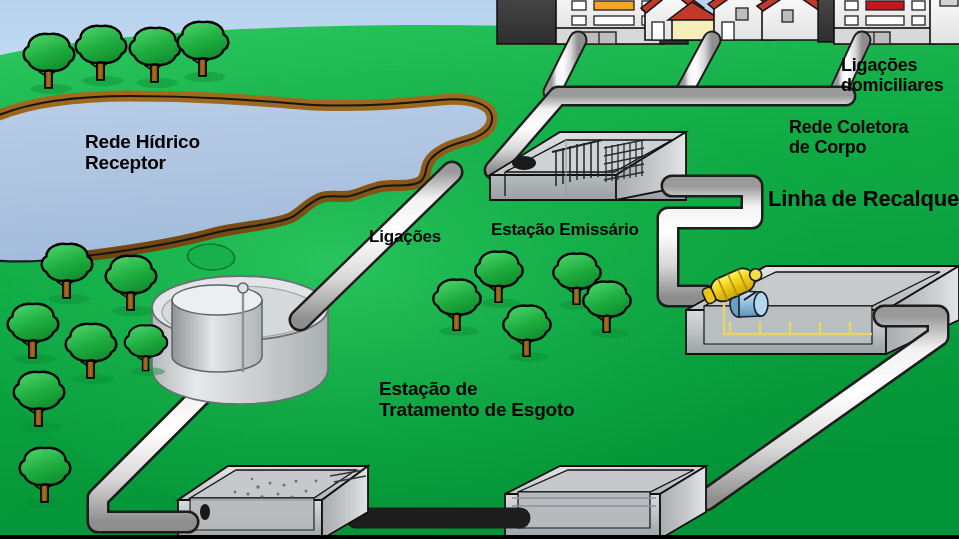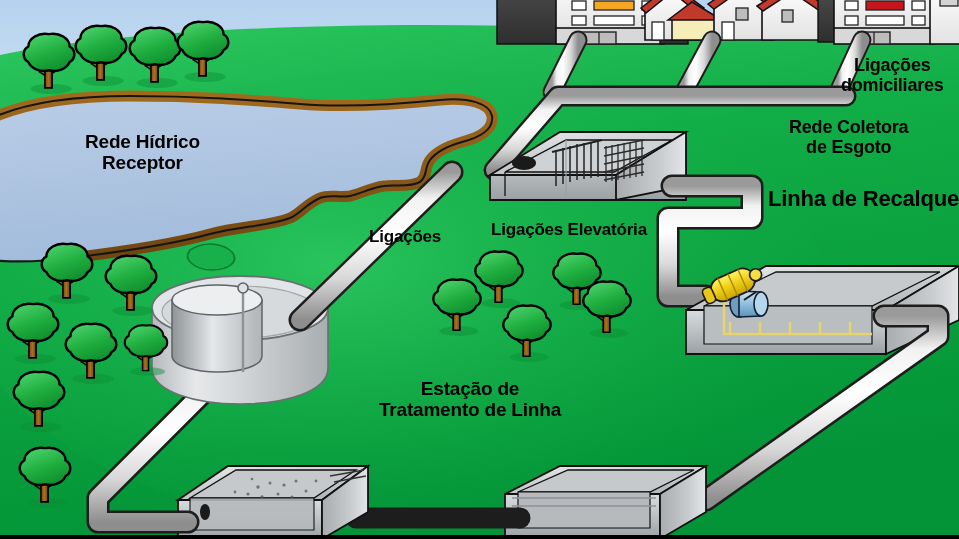--- a/index.html
+++ b/index.html
@@ -5,21 +5,21 @@
   html,body{margin:0;padding:0;background:#000;}
   #stage{
     position:relative;width:959px;height:539px;overflow:hidden;
     background:#0aa63f;
     font-family:"Liberation Sans", sans-serif;
   }
   
   .ground{position:absolute;left:0;top:0;width:959px;height:539px;}
   
   .lbl{position:absolute;color:#000;font-weight:bold;line-height:1.12;
-       letter-spacing:-0.2px;white-space:pre;text-align:center;}
+       letter-spacing:-0.2px;white-space:pre;}
   #lbl-corpo{left:85px;top:131px;font-size:19px;}
   #lbl-emissario{left:369px;top:227px;font-size:17px;}
   #lbl-elevatoria{left:491px;top:220px;font-size:17px;}
   #lbl-eta{left:379px;top:378px;font-size:19px;}
   #lbl-ligacoes{left:841px;top:55px;font-size:18px;}
   #lbl-rede{left:789px;top:117px;font-size:18px;}
   #lbl-recalque{left:768px;top:187px;font-size:22px;}
   svg{display:block;}
 </style>
 </head>
@@ -446,26 +446,26 @@
     </g>
 
     <rect x="0" y="535" width="959" height="4" fill="#000"></rect>
   </svg>
 
   <div class="lbl" id="lbl-corpo">Rede Hídrico
 Receptor</div>
 
   <div class="lbl" id="lbl-emissario">Ligações</div>
 
-  <div class="lbl" id="lbl-elevatoria">Ligações Elevatória</div>
+  <div class="lbl" id="lbl-elevatoria">Estação Emissário</div>
 
   <div class="lbl" id="lbl-eta">Estação de
-Tratamento de Linha</div>
+Tratamento de Esgoto</div>
 
   <div class="lbl" id="lbl-ligacoes">Ligações
 domiciliares</div>
 
   <div class="lbl" id="lbl-rede">Rede Coletora
-de Esgoto</div>
+de Corpo</div>
 
   <div class="lbl" id="lbl-recalque">Linha de Recalque</div>
 
 </div>
 
 </body></html>

